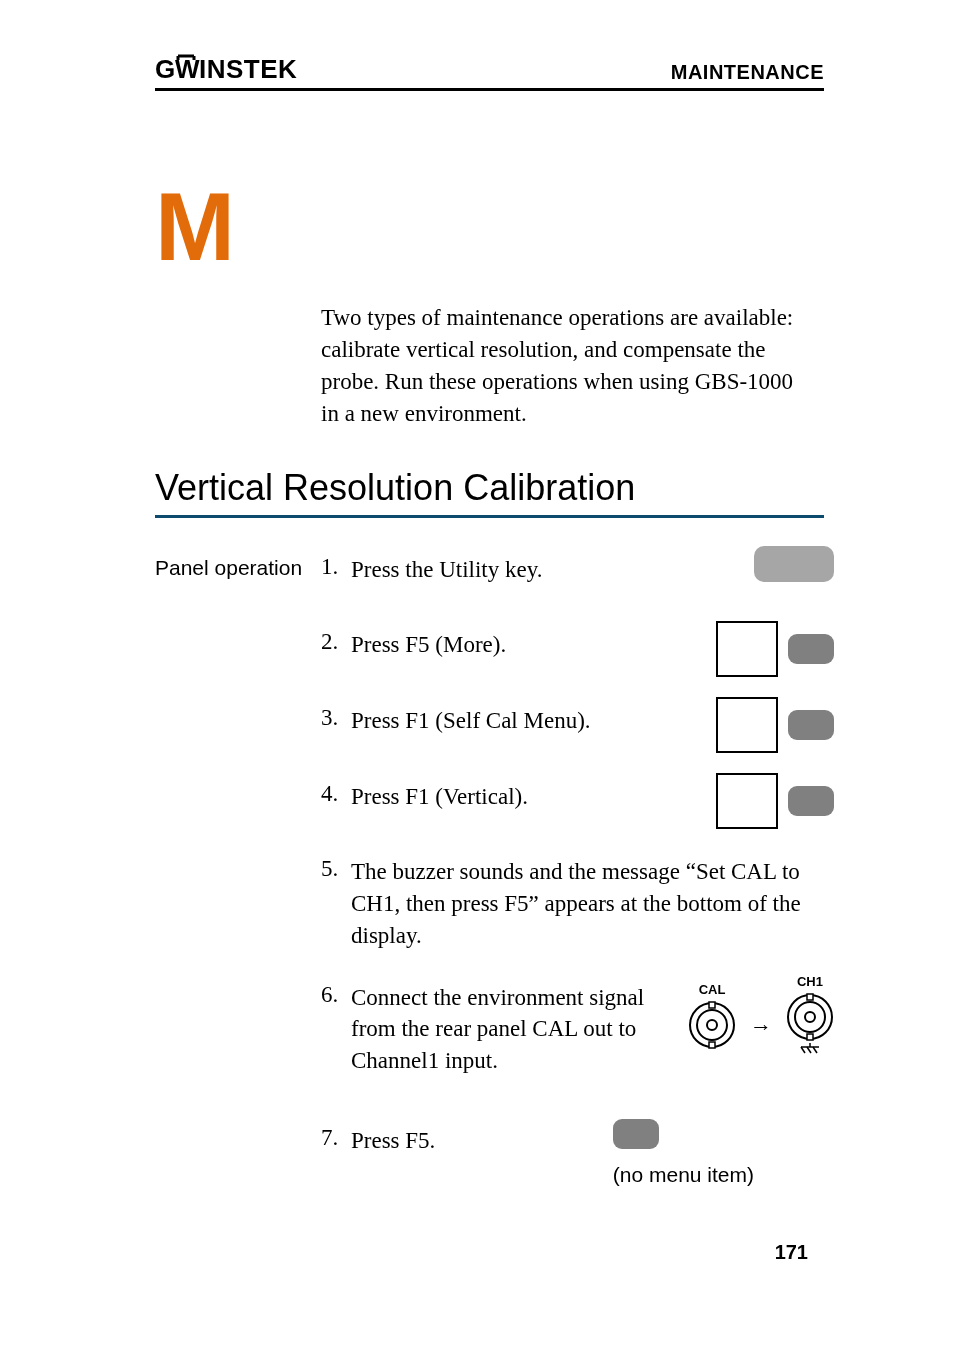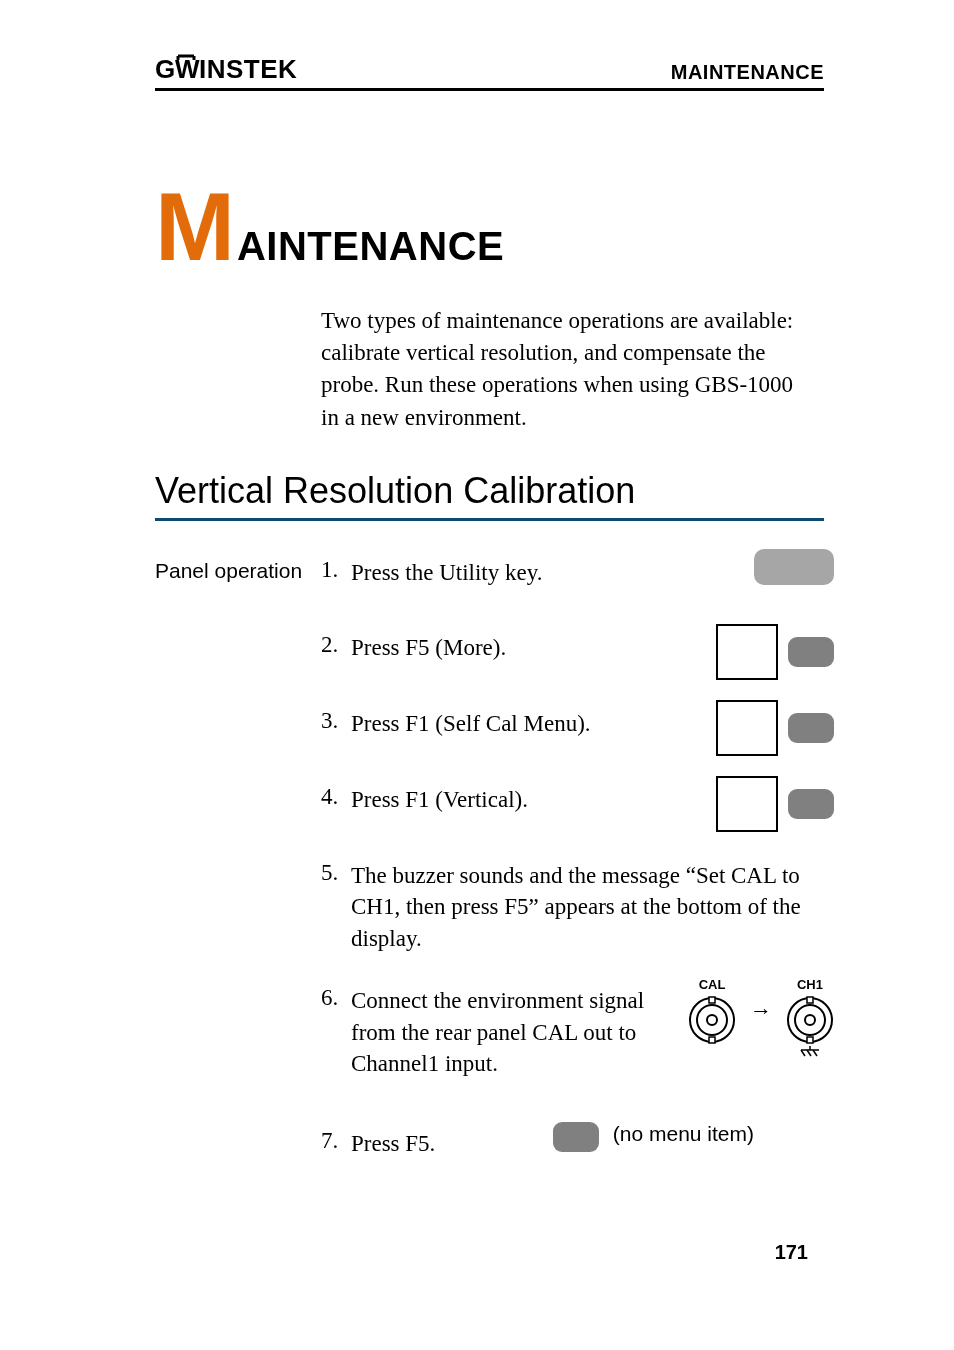--- a/index.html
+++ b/index.html
@@ -123,21 +123,21 @@
     width: 46px;
     height: 30px;
     background: #808080;
     border-radius: 9px;
   }
   .bnc-row {
     position: absolute;
     right: -10px;
     top: -8px;
     display: flex;
-    align-items: flex-start;
+    align-items: center;
     gap: 14px;
   }
   .bnc-wrap {
     display: flex;
     flex-direction: column;
     align-items: center;
   }
   .bnc-label {
     font-family: Arial, sans-serif;
     font-weight: 700;
@@ -153,21 +153,21 @@
     margin-top: 18px;
   }
   .gnd {
     margin-top: 2px;
   }
   .step7-gfx {
     position: absolute;
     right: 70px;
     top: -6px;
     display: flex;
-    flex-direction: row;
+    flex-direction: column;
     align-items: flex-start;
     gap: 14px;
   }
   .no-menu {
     font-family: "Segoe UI", Arial, sans-serif;
     font-size: 21px;
   }
   .pagenum {
     position: absolute;
     right: 146px;
@@ -189,21 +189,20 @@
 
         <path d="M23 2 h16 M23 2 v4 M39 2 v4" stroke="#000" stroke-width="3" fill="none"></path>
         <text x="44" y="24" font-family="Arial Black, Arial" font-weight="900" font-size="26" fill="#000">INSTEK</text>
       </svg>
     </div>
     <div class="top-right">MAINTENANCE</div>
   </div>
 
   <div class="chapter">
     <span class="big">M</span>
-    <span class="rest">AINTENANCE</span>
   </div>
 
   <div class="intro">Two types of maintenance operations are available: calibrate vertical resolution, and compensate the probe. Run these operations when using GBS-1000 in a new environment.</div>
 
   <div class="section-heading">Vertical Resolution Calibration</div>
 
   <div class="steps-area">
     <div class="left-label">Panel operation</div>
     <div class="steps">
 

